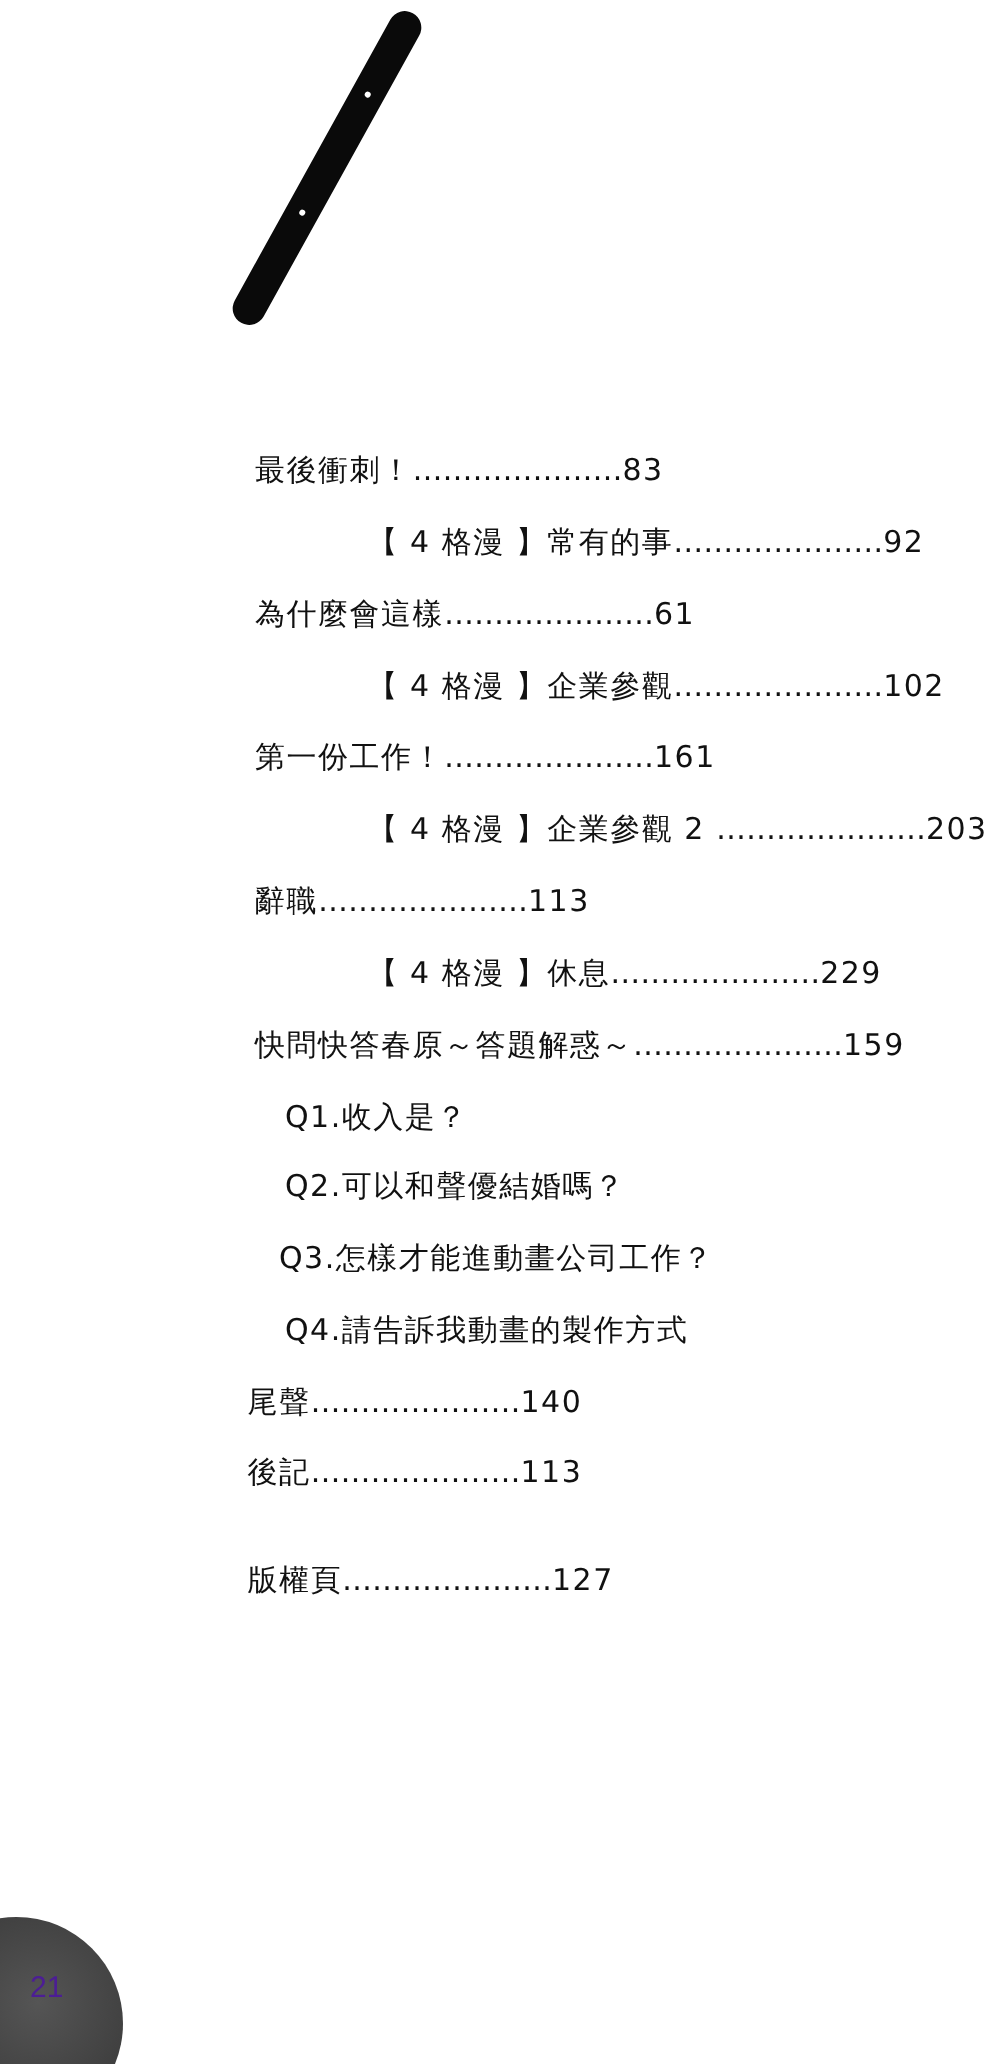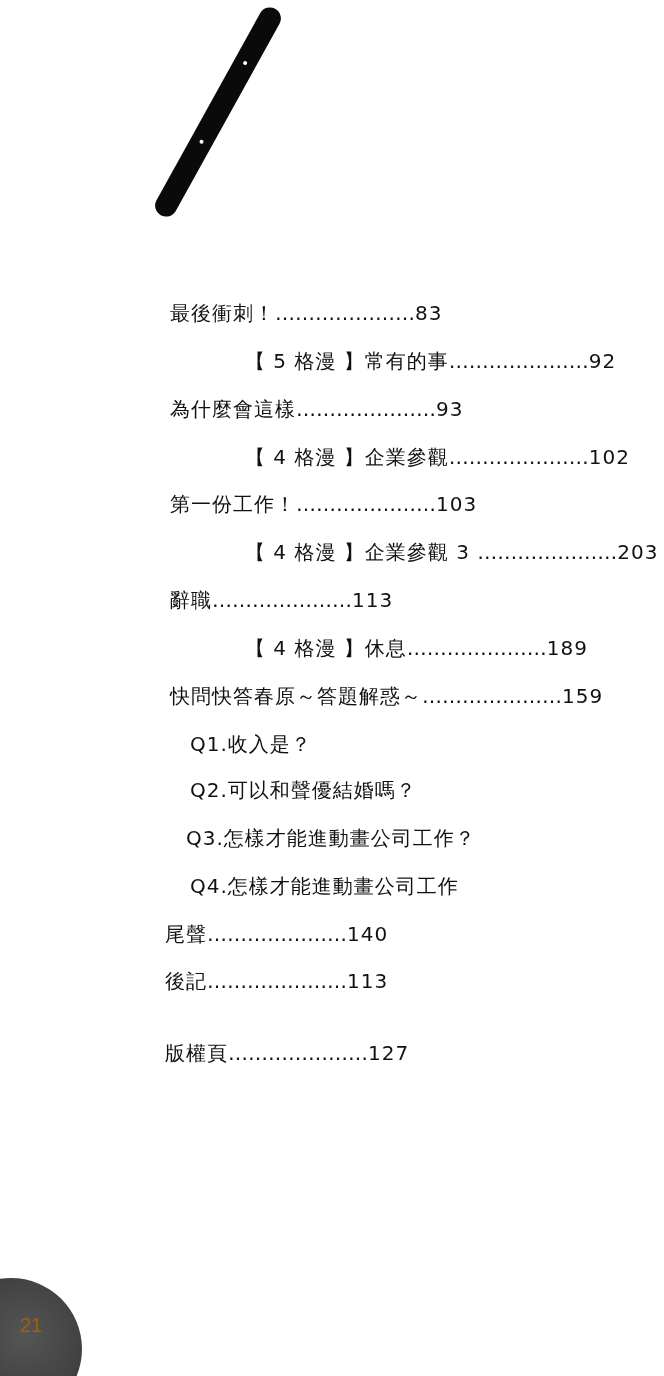--- a/index.html
+++ b/index.html
@@ -15,45 +15,45 @@
     .bar .dot { position: absolute; left: 9px; width: 4px; height: 4px; background: #fff; border-radius: 50%; }
     .toc-line {
       position: absolute; font-size: 20px; line-height: 26px; white-space: nowrap; letter-spacing: 1px;
     }
     .toc-line .dots { letter-spacing: 0px; }
     .page-badge {
       position: absolute; left: -60px; top: 1278px; width: 142px; height: 142px; border-radius: 50%;
       background: radial-gradient(circle at 60% 40%, #555 0%, #3d3d3d 60%, #333 100%);
     }
     .page-num {
-      position: absolute; left: 20px; top: 1314px; color: #a16207; font-size: 20px;
+      position: absolute; left: 20px; top: 1314px; color: #4c1d95; font-size: 20px;
       font-family: "Liberation Sans", sans-serif;
     }
   </style>
 </head>
 <body>
 
 <div class="bar">
   <span class="dot" style="top:60px"></span>
   <span class="dot" style="top:150px"></span>
 </div>
 
 <div>
   <div class="toc-line" style="left:170px;top:300px"><span>最後衝刺！</span><span class="dots">…………………</span><span>83</span></div>
-  <div class="toc-line" style="left:245px;top:348px"><span>【 5 格漫 】常有的事</span><span class="dots">…………………</span><span>92</span></div>
-  <div class="toc-line" style="left:170px;top:396px"><span>為什麼會這樣</span><span class="dots">…………………</span><span>93</span></div>
+  <div class="toc-line" style="left:245px;top:348px"><span>【 4 格漫 】常有的事</span><span class="dots">…………………</span><span>92</span></div>
+  <div class="toc-line" style="left:170px;top:396px"><span>為什麼會這樣</span><span class="dots">…………………</span><span>61</span></div>
   <div class="toc-line" style="left:245px;top:444px"><span>【 4 格漫 】企業參觀</span><span class="dots">…………………</span><span>102</span></div>
-  <div class="toc-line" style="left:170px;top:491px"><span>第一份工作！</span><span class="dots">…………………</span><span>103</span></div>
-  <div class="toc-line" style="left:245px;top:539px"><span>【 4 格漫 】企業參觀 3 </span><span class="dots">…………………</span><span>203</span></div>
+  <div class="toc-line" style="left:170px;top:491px"><span>第一份工作！</span><span class="dots">…………………</span><span>161</span></div>
+  <div class="toc-line" style="left:245px;top:539px"><span>【 4 格漫 】企業參觀 2 </span><span class="dots">…………………</span><span>203</span></div>
   <div class="toc-line" style="left:170px;top:587px"><span>辭職</span><span class="dots">…………………</span><span>113</span></div>
-  <div class="toc-line" style="left:245px;top:635px"><span>【 4 格漫 】休息</span><span class="dots">…………………</span><span>189</span></div>
+  <div class="toc-line" style="left:245px;top:635px"><span>【 4 格漫 】休息</span><span class="dots">…………………</span><span>229</span></div>
   <div class="toc-line" style="left:170px;top:683px"><span>快問快答春原～答題解惑～</span><span class="dots">…………………</span><span>159</span></div>
   <div class="toc-line" style="left:190px;top:731px"><span>Q1.收入是？</span></div>
   <div class="toc-line" style="left:190px;top:777px"><span>Q2.可以和聲優結婚嗎？</span></div>
   <div class="toc-line" style="left:186px;top:825px"><span>Q3.怎樣才能進動畫公司工作？</span></div>
-  <div class="toc-line" style="left:190px;top:873px"><span>Q4.怎樣才能進動畫公司工作</span></div>
+  <div class="toc-line" style="left:190px;top:873px"><span>Q4.請告訴我動畫的製作方式</span></div>
   <div class="toc-line" style="left:165px;top:921px"><span>尾聲</span><span class="dots">…………………</span><span>140</span></div>
   <div class="toc-line" style="left:165px;top:968px"><span>後記</span><span class="dots">…………………</span><span>113</span></div>
   <div class="toc-line" style="left:165px;top:1040px"><span>版權頁</span><span class="dots">…………………</span><span>127</span></div>
 </div>
 
 <div class="page-badge"></div>
 <div class="page-num">21</div>
 
 </body></html>

